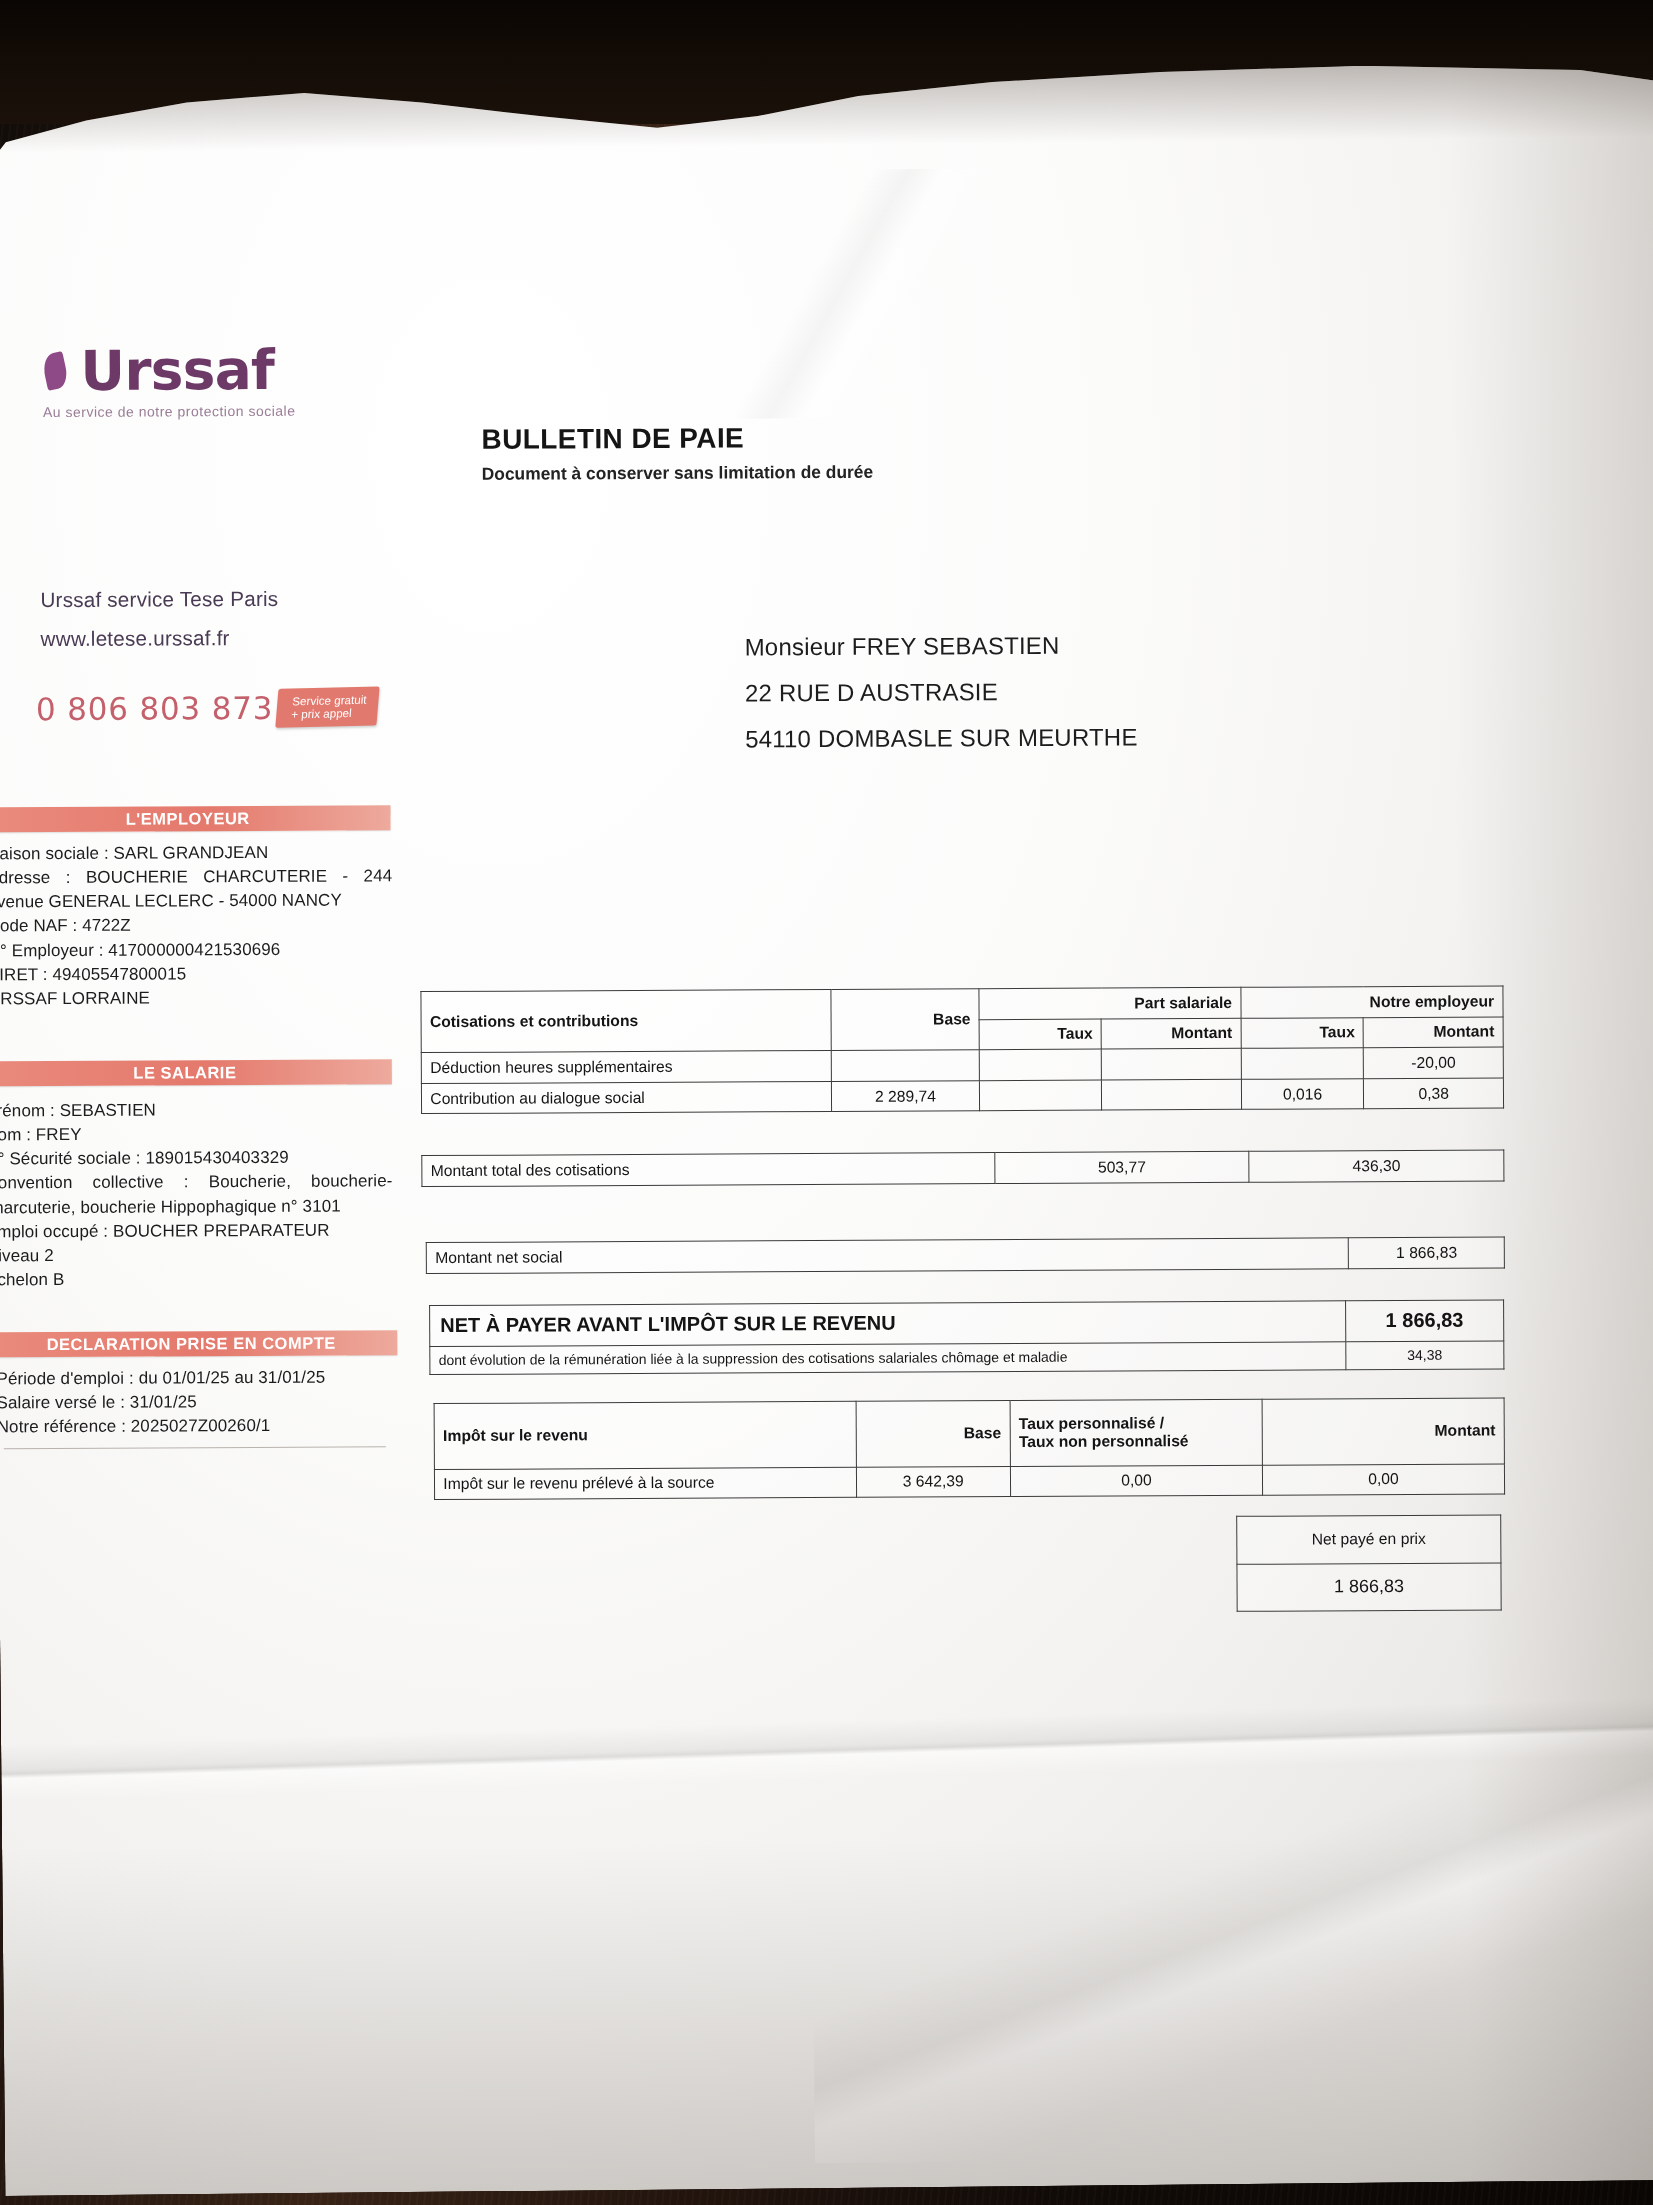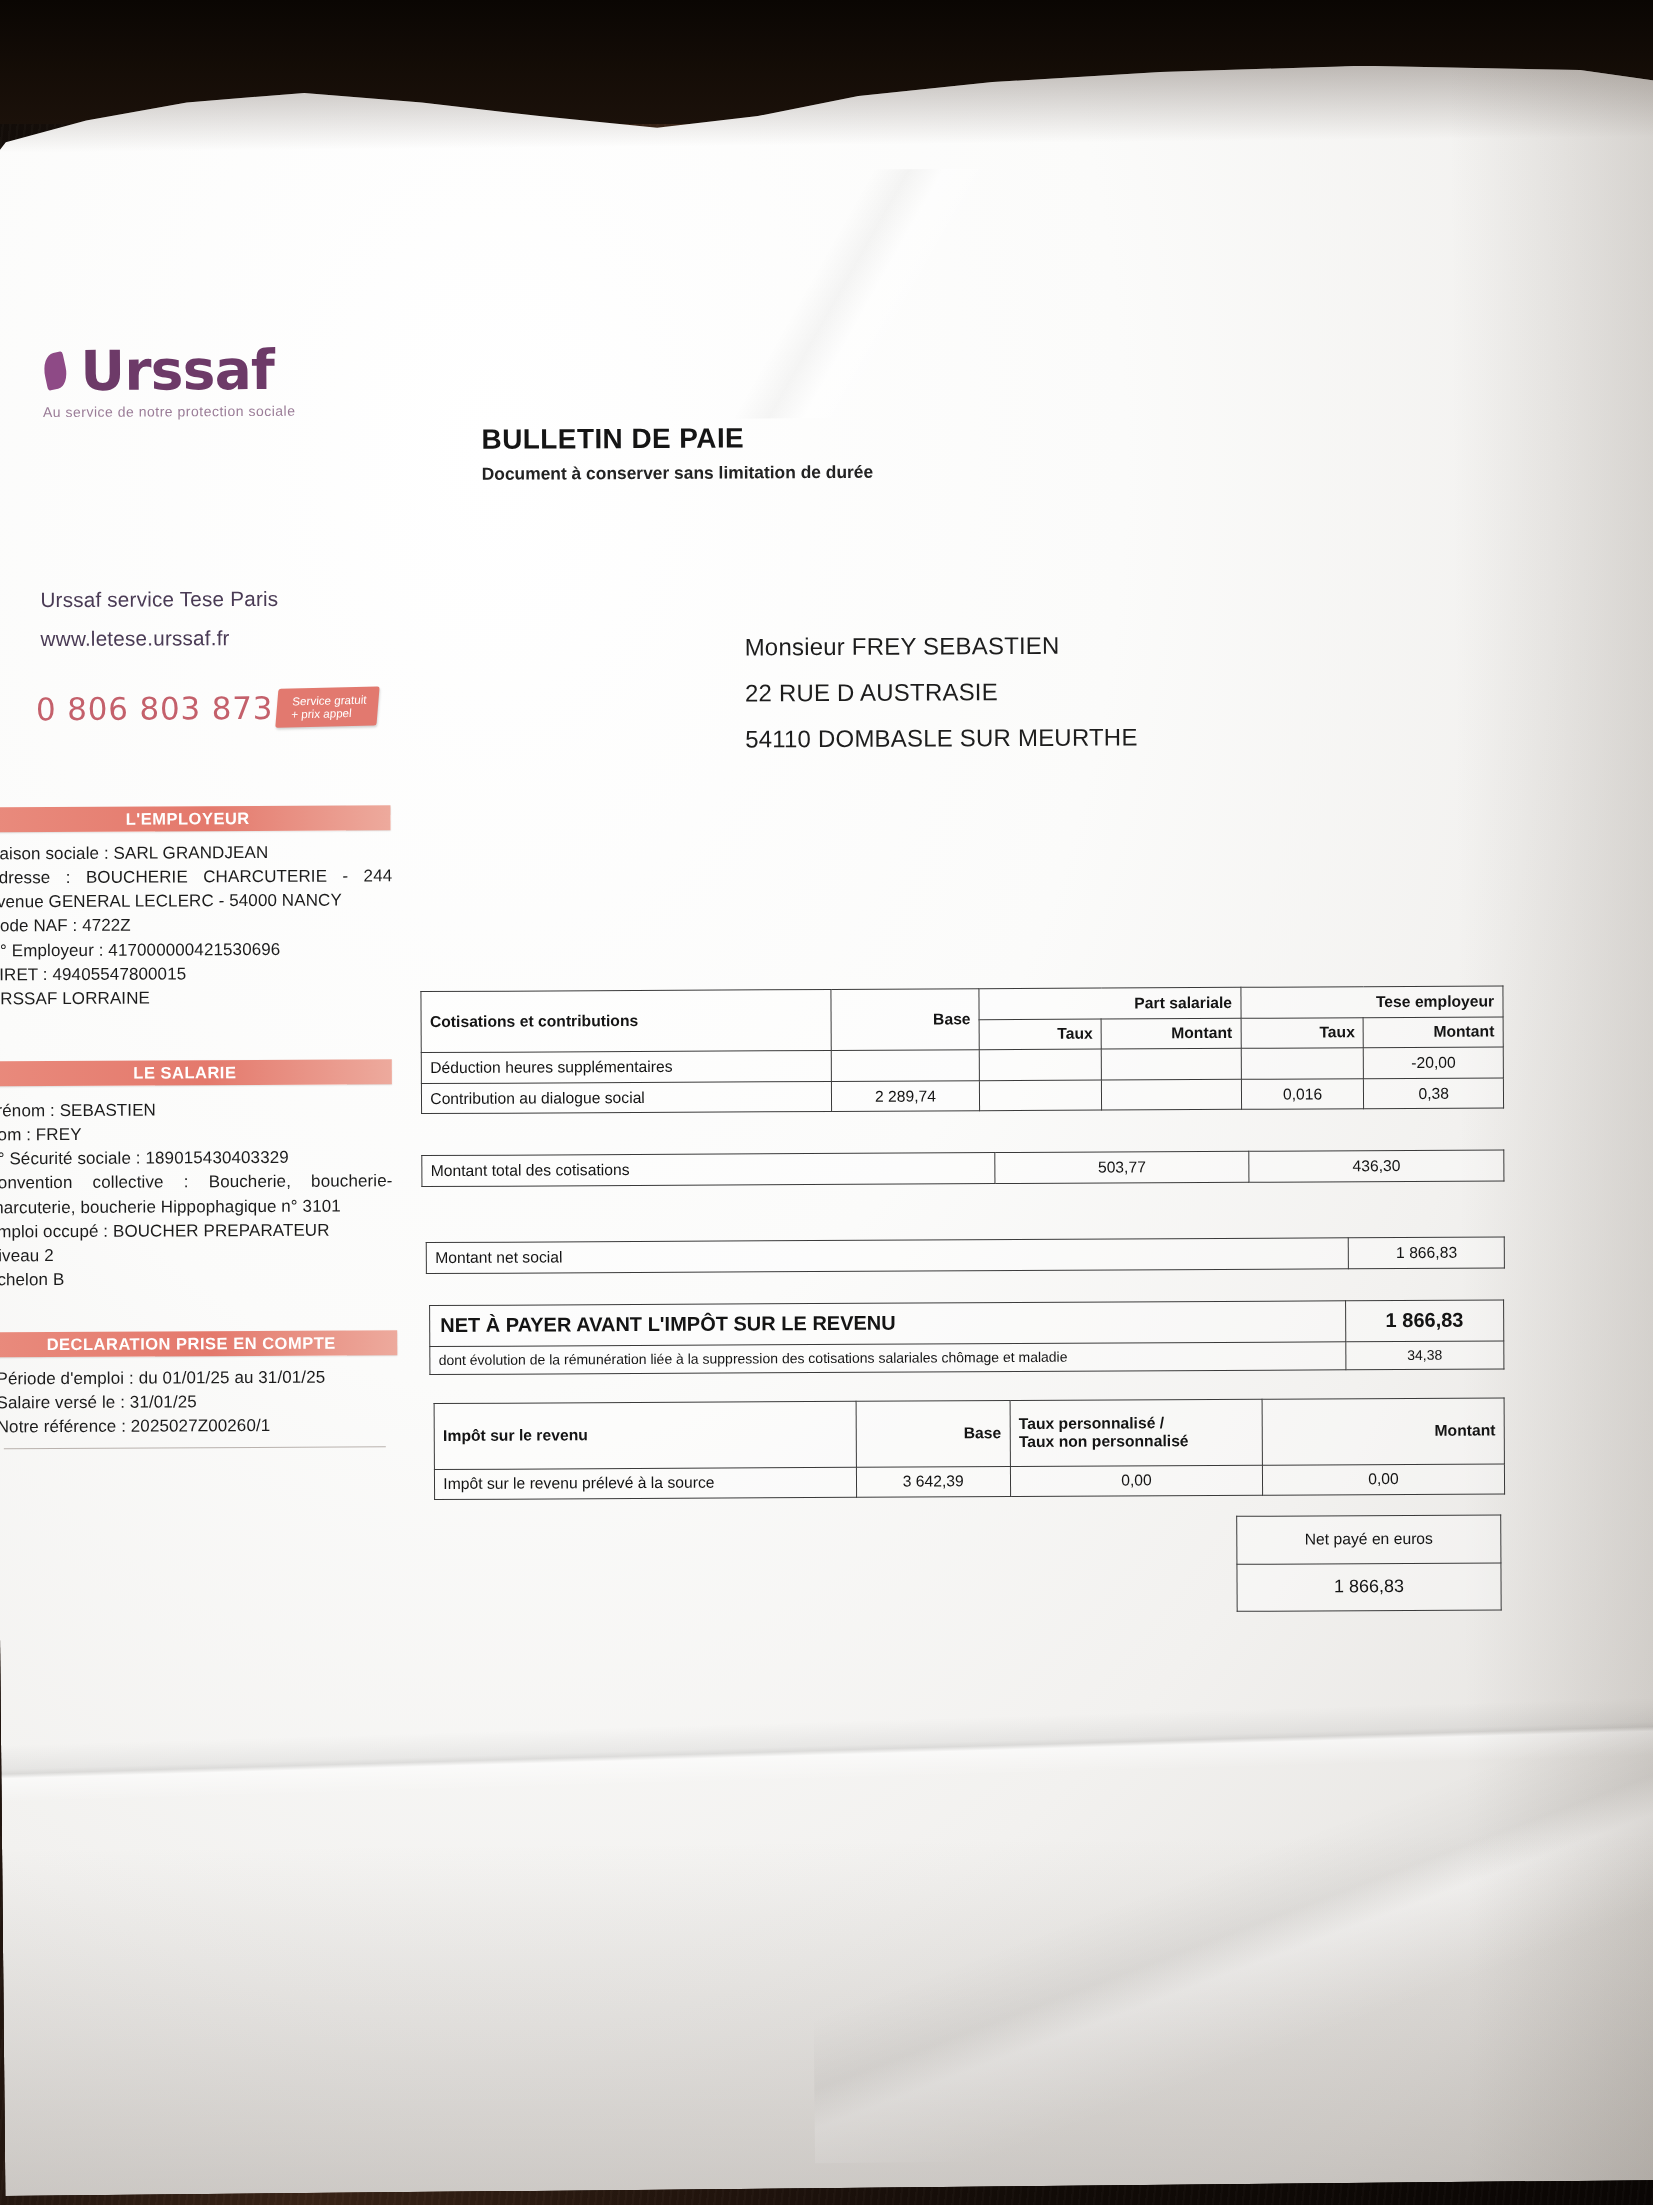--- a/index.html
+++ b/index.html
@@ -350,21 +350,21 @@
     <div class="hr-thin" id="hr-decl"></div>
 
     <div id="tables-layer">
 
       <table class="tbl" id="tbl-cotisations">
         <tbody>
             <tr>
           <th rowspan="2" style="width:438px;text-align:left;">Cotisations et contributions</th>
           <th rowspan="2" style="width:145px;">Base</th>
           <th colspan="2" style="width:248px;">Part salariale</th>
-          <th colspan="2" style="width:248px;">Tese employeur</th>
+          <th colspan="2" style="width:248px;">Notre employeur</th>
         </tr>
         <tr>
           <th style="width:116px;">Taux</th>
           <th style="width:132px;">Montant</th>
           <th style="width:116px;">Taux</th>
           <th style="width:132px;">Montant</th>
         </tr>
         <tr>
           <td>Déduction heures supplémentaires</td>
           <td class="c"></td>
@@ -432,21 +432,21 @@
           <td class="c">3 642,39</td>
           <td class="c">0,00</td>
           <td class="c">0,00</td>
         </tr>
       </tbody>
         </table>
 
       <table class="tbl" id="tbl-netpaye">
         <tbody>
             <tr>
-          <td class="c b" style="height:35px;">Net payé en euros</td>
+          <td class="c b" style="height:35px;">Net payé en prix</td>
         </tr>
         <tr>
           <td class="c b" style="height:35px;font-size:18px;">1 866,83</td>
         </tr>
       </tbody>
         </table>
 
     </div>
   </div>
 </div>

